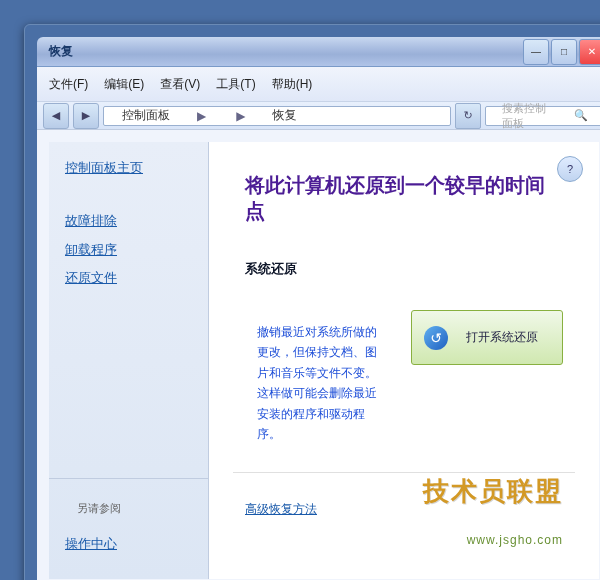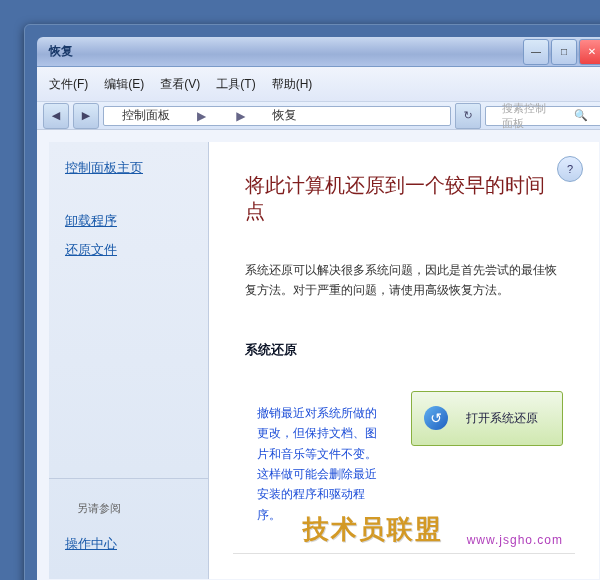--- a/index.html
+++ b/index.html
@@ -178,22 +178,22 @@
     .content {
       flex: 1;
       padding: 18px 24px;
       background: white;
       overflow-y: auto;
       position: relative;
     }
 
     .page-title {
       font-size: 20px;
-      color: #7f1d1d;
-      font-weight: normal;
+      color: #4c1d95;
+      font-weight: bold;
       margin-bottom: 12px;
       line-height: 1.3;
     }
     .page-desc {
       font-size: 12px;
       color: #333;
       line-height: 1.7;
       margin-bottom: 16px;
     }
 
@@ -268,34 +268,34 @@
       color: #336;
       cursor: pointer;
     }
 
     
     .watermark {
       position: absolute;
       bottom: 8px;
       right: 12px;
       display: flex;
-      flex-direction: row;
+      flex-direction: column;
       align-items: flex-end;
       opacity: 0.85;
     }
     .watermark-text-big {
       font-size: 26px;
       font-weight: bold;
       color: #cc8800;
       letter-spacing: 2px;
       text-shadow: 1px 1px 0 rgba(0,0,0,0.2);
     }
     .watermark-text-small {
       font-size: 12px;
-      color: #a21caf;
+      color: #4d7c0f;
       letter-spacing: 1px;
     }
   </style>
 </head>
 <body>
 
 <div class="window">
 
   <div class="title-bar">
     <div class="title-bar-text">恢复</div>
@@ -326,34 +326,34 @@
       <span style="flex:1;font-size:11px;color:#aaa;">搜索控制面板</span>
       <span style="color:#666;">🔍</span>
     </div>
   </div>
 
   <div class="main-area">
 
     <div class="sidebar">
       <div class="sidebar-link">控制面板主页</div>
       <div style="height:8px;"></div>
+      <div class="sidebar-link">故障排除</div>
       <div class="sidebar-link">卸载程序</div>
       <div class="sidebar-link">还原文件</div>
 
       <div class="sidebar-section">
         <div class="sidebar-section-label">另请参阅</div>
         <div class="sidebar-link" style="padding:2px 0;">操作中心</div>
       </div>
     </div>
 
     <div class="content">
       <div class="help-icon">?</div>
 
       <div class="page-title">将此计算机还原到一个较早的时间点</div>
-      <div class="page-desc">系统还原可以解决很多系统问题，因此是首先尝试的最佳恢复方法。对于严重的问题，请使用高级恢复方法。</div>
 
       <div class="section-title">系统还原</div>
 
       <div class="restore-section">
         <div class="restore-desc">撤销最近对系统所做的更改，但保持文档、图片和音乐等文件不变。这样做可能会删除最近安装的程序和驱动程序。</div>
         <button class="restore-btn">
           <span class="btn-icon">↺</span>
           <span>打开系统还原</span>
         </button>
       </div>

